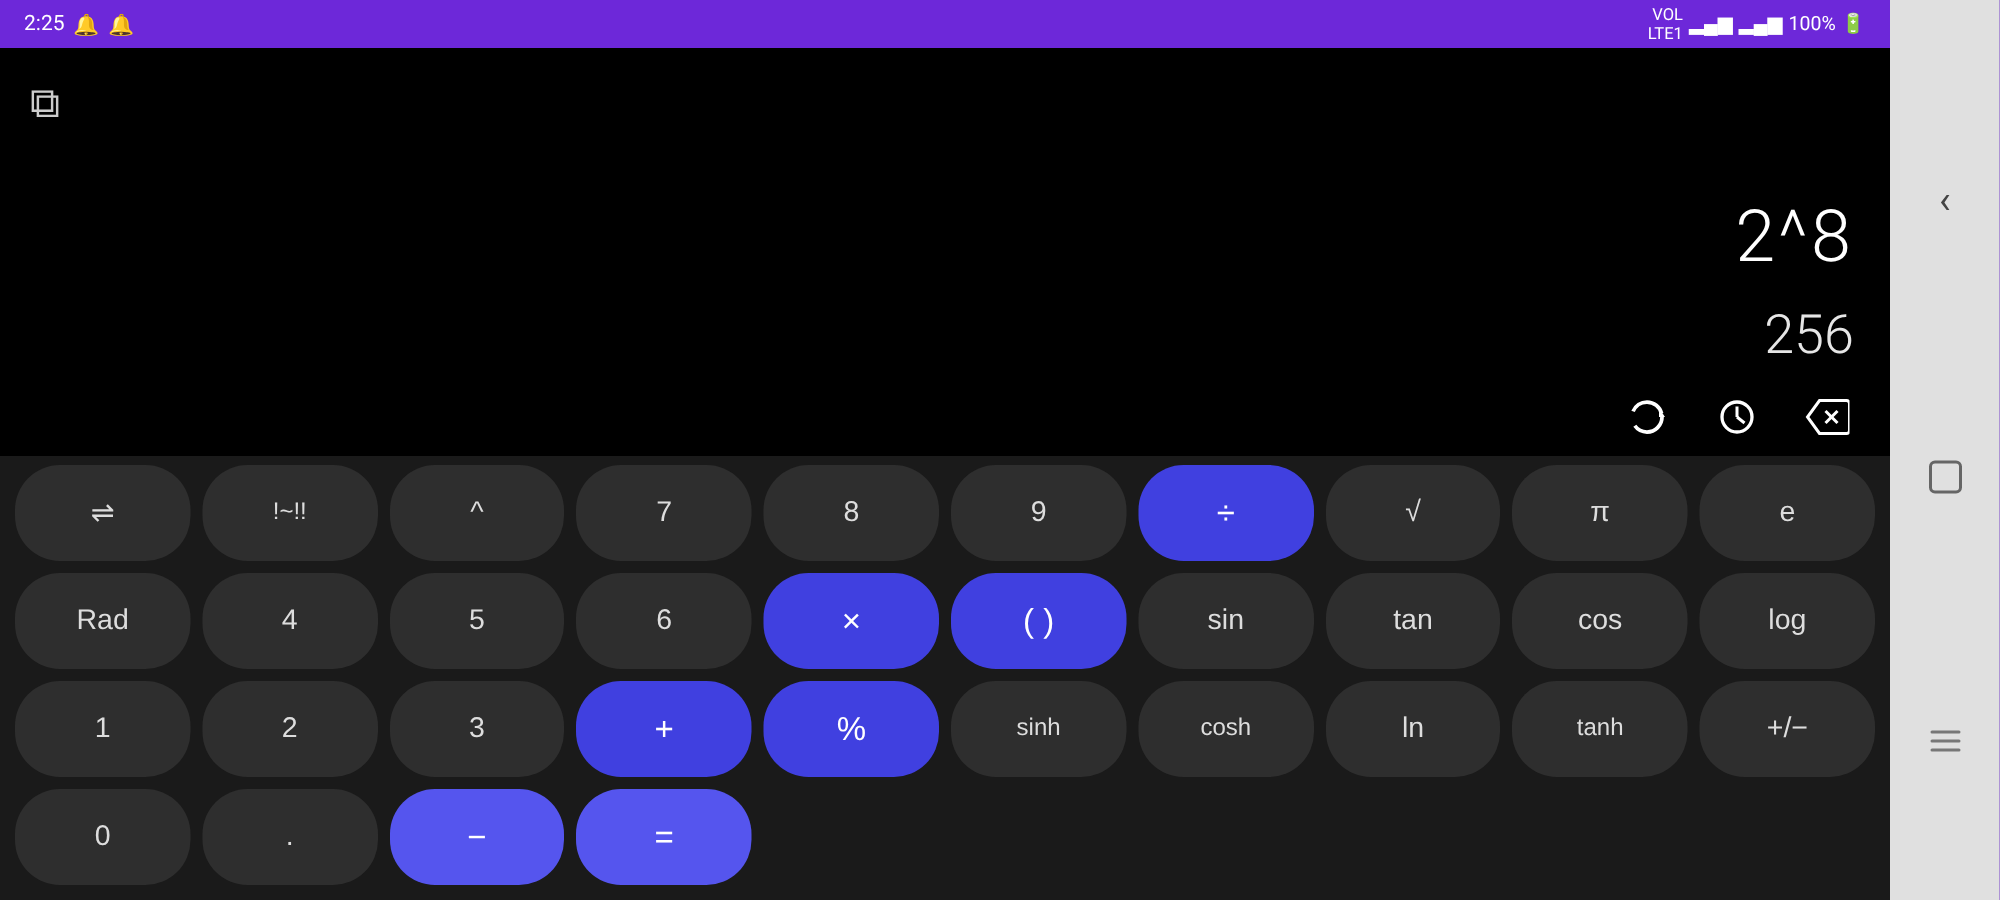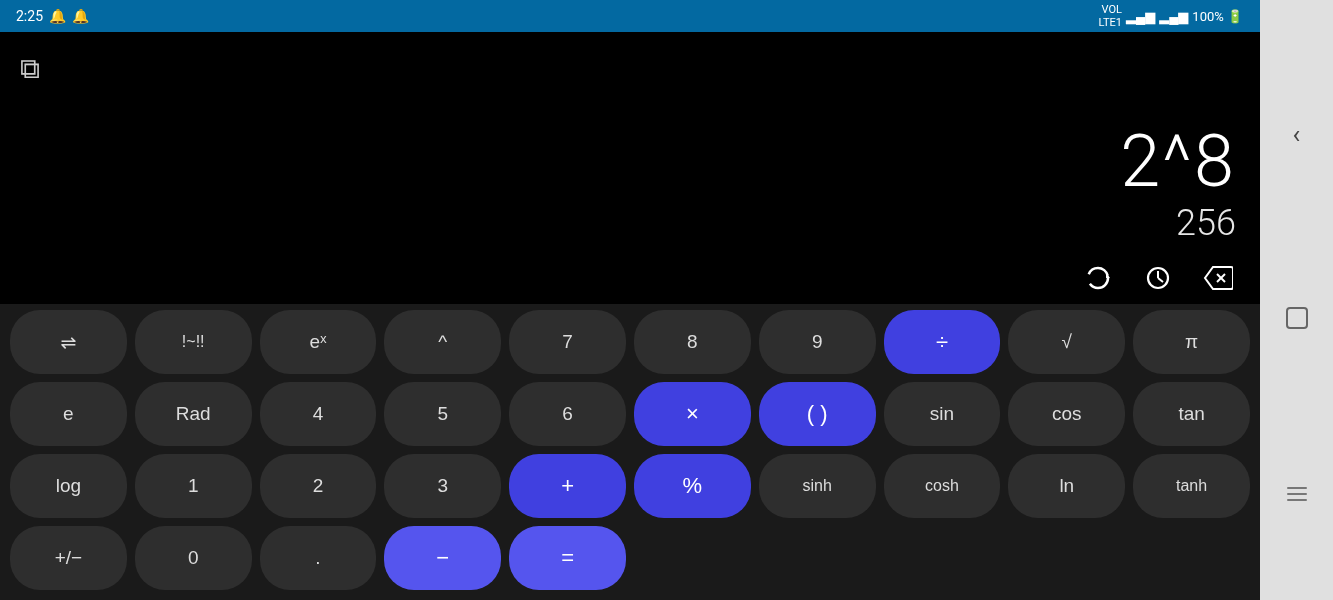--- a/index.html
+++ b/index.html
@@ -8,21 +8,21 @@
       width: 1333px;
       height: 600px;
       display: flex;
       background: #ccc;
       font-family: 'Roboto', sans-serif;
     }
 
     #calculator {
       width: 1260px;
       height: 600px;
-      background: #0369a1;
+      background: #6d28d9;
       display: flex;
       flex-direction: column;
       position: relative;
     }
 
     #side-bar {
       width: 73px;
       height: 600px;
       background: #e0e0e0;
       display: flex;
@@ -74,32 +74,32 @@
       position: absolute;
       left: 20px;
       top: 20px;
       color: #fff;
       font-size: 28px;
       opacity: 0.8;
     }
 
     #expression {
       color: #fff;
-      font-size: 72px;
+      font-size: 48px;
       font-weight: 300;
       letter-spacing: 2px;
       line-height: 1;
     }
 
     #result {
       color: #fff;
       font-size: 36px;
       font-weight: 300;
       opacity: 0.9;
-      margin-top: 4px;
+      margin-top: 20px;
     }
 
     
     #controls-row {
       display: flex;
       justify-content: flex-end;
       align-items: center;
       padding: 4px 20px;
       gap: 16px;
       background: #000;
@@ -236,38 +236,37 @@
         <path d="M10 2h18a2 2 0 0 1 2 2v18a2 2 0 0 1-2 2H10L2 13z" stroke="#fff" stroke-width="2" fill="none"></path>
         <line x1="14" y1="9" x2="22" y2="17" stroke="#fff" stroke-width="2"></line>
         <line x1="22" y1="9" x2="14" y2="17" stroke="#fff" stroke-width="2"></line>
       </svg>
     </button>
   </div>
 
   <div id="keypad">
   <button class="key key-dark">⇌</button>
       <button class="key key-dark" style="font-size: 16px;">!~!!</button>
-      <button class="key key-dark">eˣ</button>
       <button class="key key-dark">^</button>
       <button class="key key-dark">7</button>
       <button class="key key-dark">8</button>
       <button class="key key-dark">9</button>
       <button class="key key-blue">÷</button>
       <button class="key key-dark">√</button>
       <button class="key key-dark">π</button>
       <button class="key key-dark">e</button>
       <button class="key key-dark">Rad</button>
       <button class="key key-dark">4</button>
       <button class="key key-dark">5</button>
       <button class="key key-dark">6</button>
       <button class="key key-blue">×</button>
       <button class="key key-blue">( )</button>
       <button class="key key-dark">sin</button>
+      <button class="key key-dark">tan</button>
       <button class="key key-dark">cos</button>
-      <button class="key key-dark">tan</button>
       <button class="key key-dark">log</button>
       <button class="key key-dark">1</button>
       <button class="key key-dark">2</button>
       <button class="key key-dark">3</button>
       <button class="key key-blue">+</button>
       <button class="key key-blue">%</button>
       <button class="key key-dark" style="font-size: 16px;">sinh</button>
       <button class="key key-dark" style="font-size: 16px; text-align: right;">cosh</button>
       <button class="key key-dark">ln</button>
       <button class="key key-dark" style="font-size: 16px;">tanh</button>

